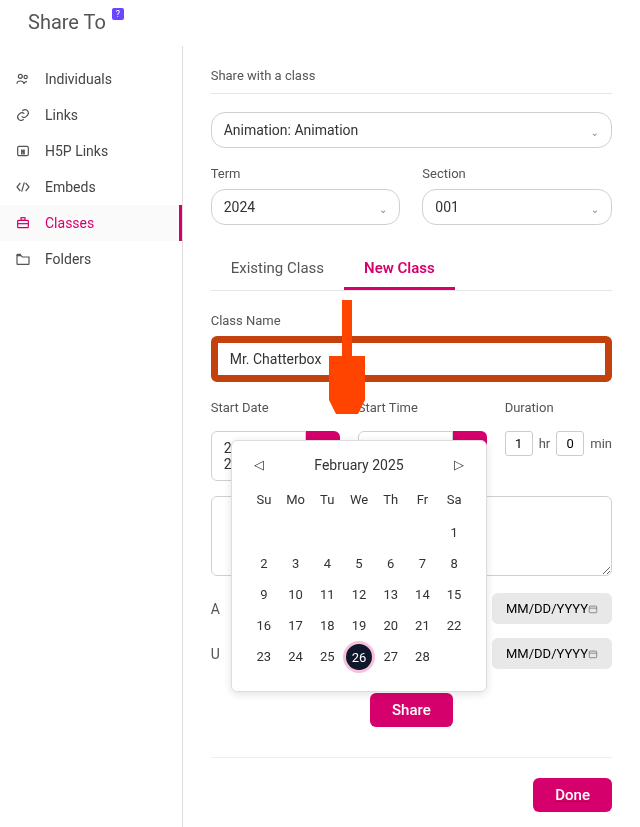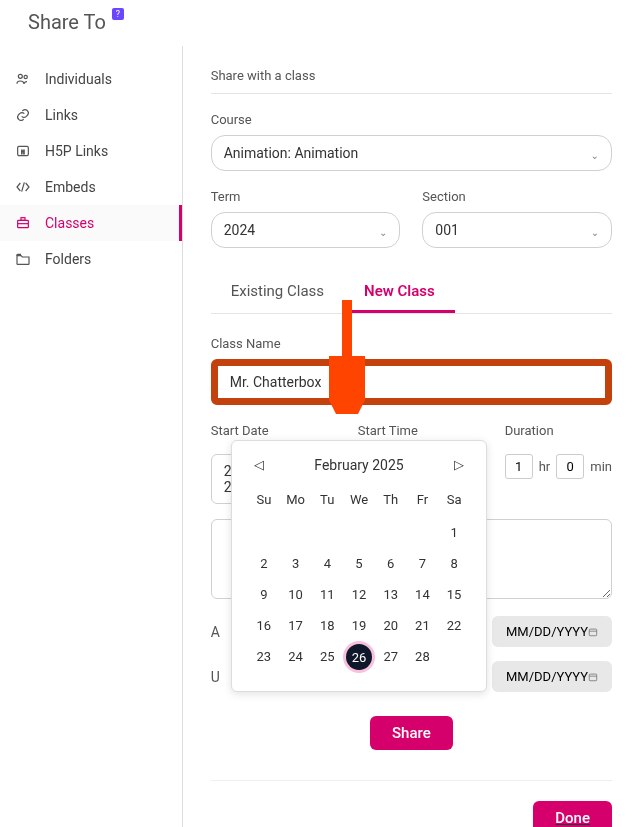--- a/index.html
+++ b/index.html
@@ -119,21 +119,20 @@
             <path d="M3 7V6a1 1 0 0 1 1-1h5"></path>
           </svg>
         </span>
         <span>Folders</span>
       </div>
     </div>
 
   <div class="main">
     <div class="section-title">Share with a class</div>
 
-    <label class="field-label">Course</label>
     <div class="select-box">
       <span>Animation: Animation</span>
       <span class="chev">⌄</span>
     </div>
 
     <div class="row2">
       <div>
         <label class="field-label">Term</label>
         <div class="select-box">
           <span>2024</span>

